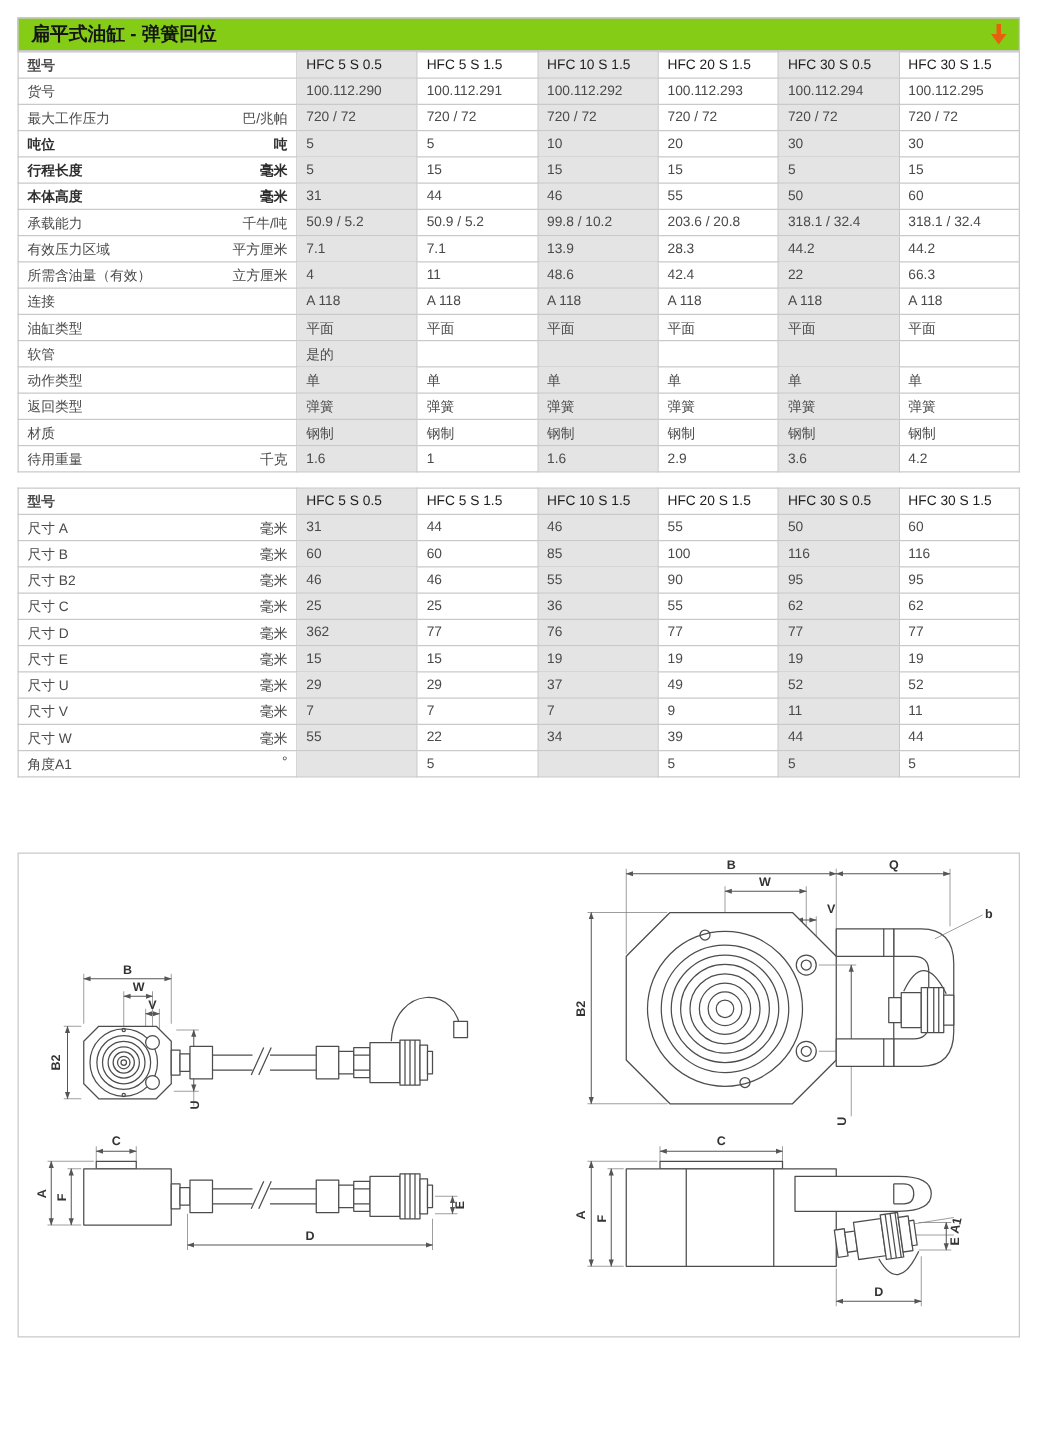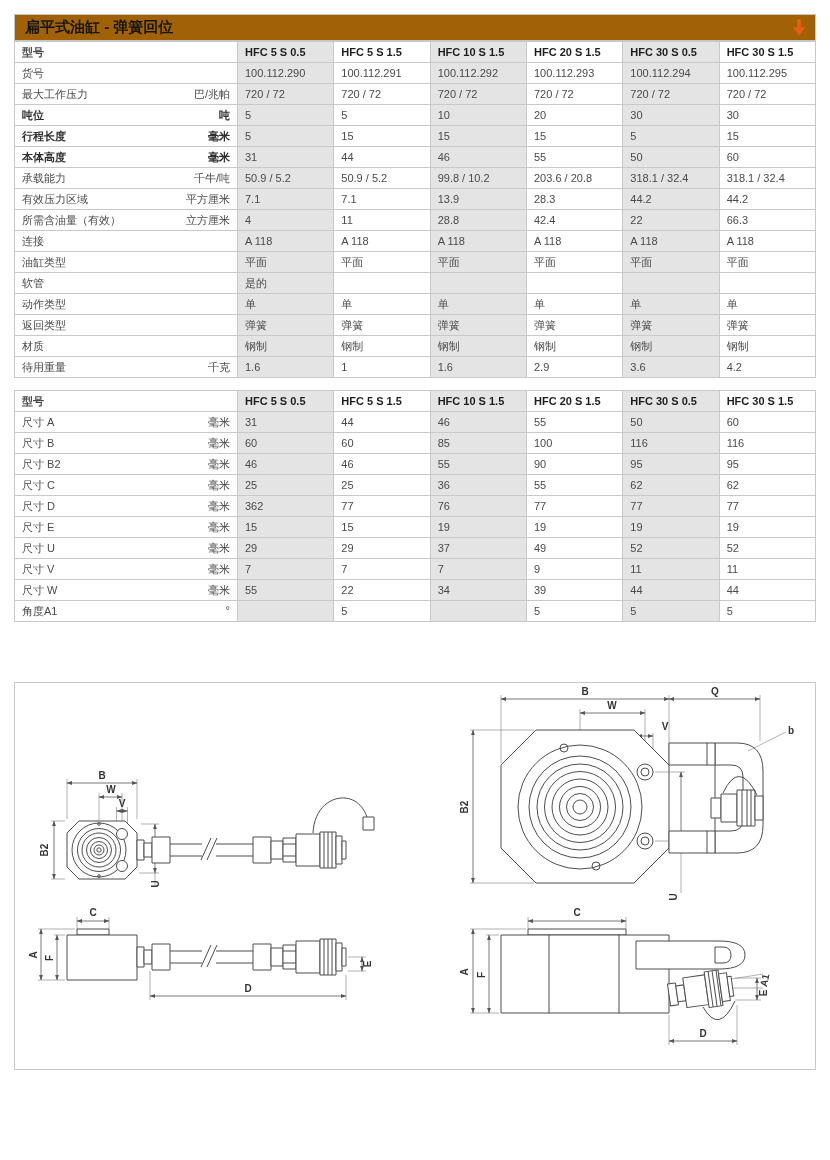--- a/index.html
+++ b/index.html
@@ -6,33 +6,33 @@
   html,body { margin:0; padding:0; }
   body {
     width:830px; height:1160px; background:#ffffff; overflow:hidden;
     font-family:"Liberation Sans", sans-serif;
   }
   .wrap { padding:14px; }
   section.block { margin-bottom:12px; }
 
   .titlebar {
     display:flex; justify-content:space-between; align-items:center;
-    height:27px; background:#a16207; border:1px solid #c6c6c6;
+    height:27px; background:#84cc16; border:1px solid #c6c6c6;
     padding:0 9px 0 10px;
   }
   .titlebar h2 { margin:0; font-size:15px; font-weight:bold; color:#161616; }
   .dl-arrow { display:inline-flex; align-items:center; cursor:pointer; }
 
   table { width:100%; border-collapse:collapse; table-layout:fixed; }
   th, td {
     border:1px solid #c9c9c9; font-size:11px; height:21px; padding:0 7px;
     text-align:left; white-space:nowrap; overflow:hidden; font-weight:normal;
     color:#4a4a4a; background:#ffffff;
   }
-  thead th { font-weight:bold; color:#1e1e1e; }
+  thead th { font-weight:normal; color:#1e1e1e; }
   thead th.lblh { font-weight:bold; color:#4a4a4a; }
   td.lbl .unit { float:right; }
   tr.bold td.lbl, tr.bold td.lbl span { font-weight:bold; color:#2e2e2e; }
   .g { background:#e4e4e4; }
 
   .diagram {
     border:1px solid #c9c9c9; height:388px; margin-top:60px; background:#fff;
   }
   .diagram svg { display:block; width:100%; height:100%; }
   .diagram text {
@@ -135,21 +135,21 @@
             <td>7.1</td>
             <td class="g">13.9</td>
             <td>28.3</td>
             <td class="g">44.2</td>
             <td>44.2</td>
           </tr>
           <tr>
             <td class="lbl"><span>所需含油量（有效）</span><span class="unit">立方厘米</span></td>
             <td class="g">4</td>
             <td>11</td>
-            <td class="g">28.8</td>
+            <td class="g">48.6</td>
             <td>42.4</td>
             <td class="g">22</td>
             <td>66.3</td>
           </tr>
           <tr>
             <td class="lbl"><span>连接</span><span class="unit"></span></td>
             <td class="g">A 118</td>
             <td>A 118</td>
             <td class="g">A 118</td>
             <td>A 118</td>

